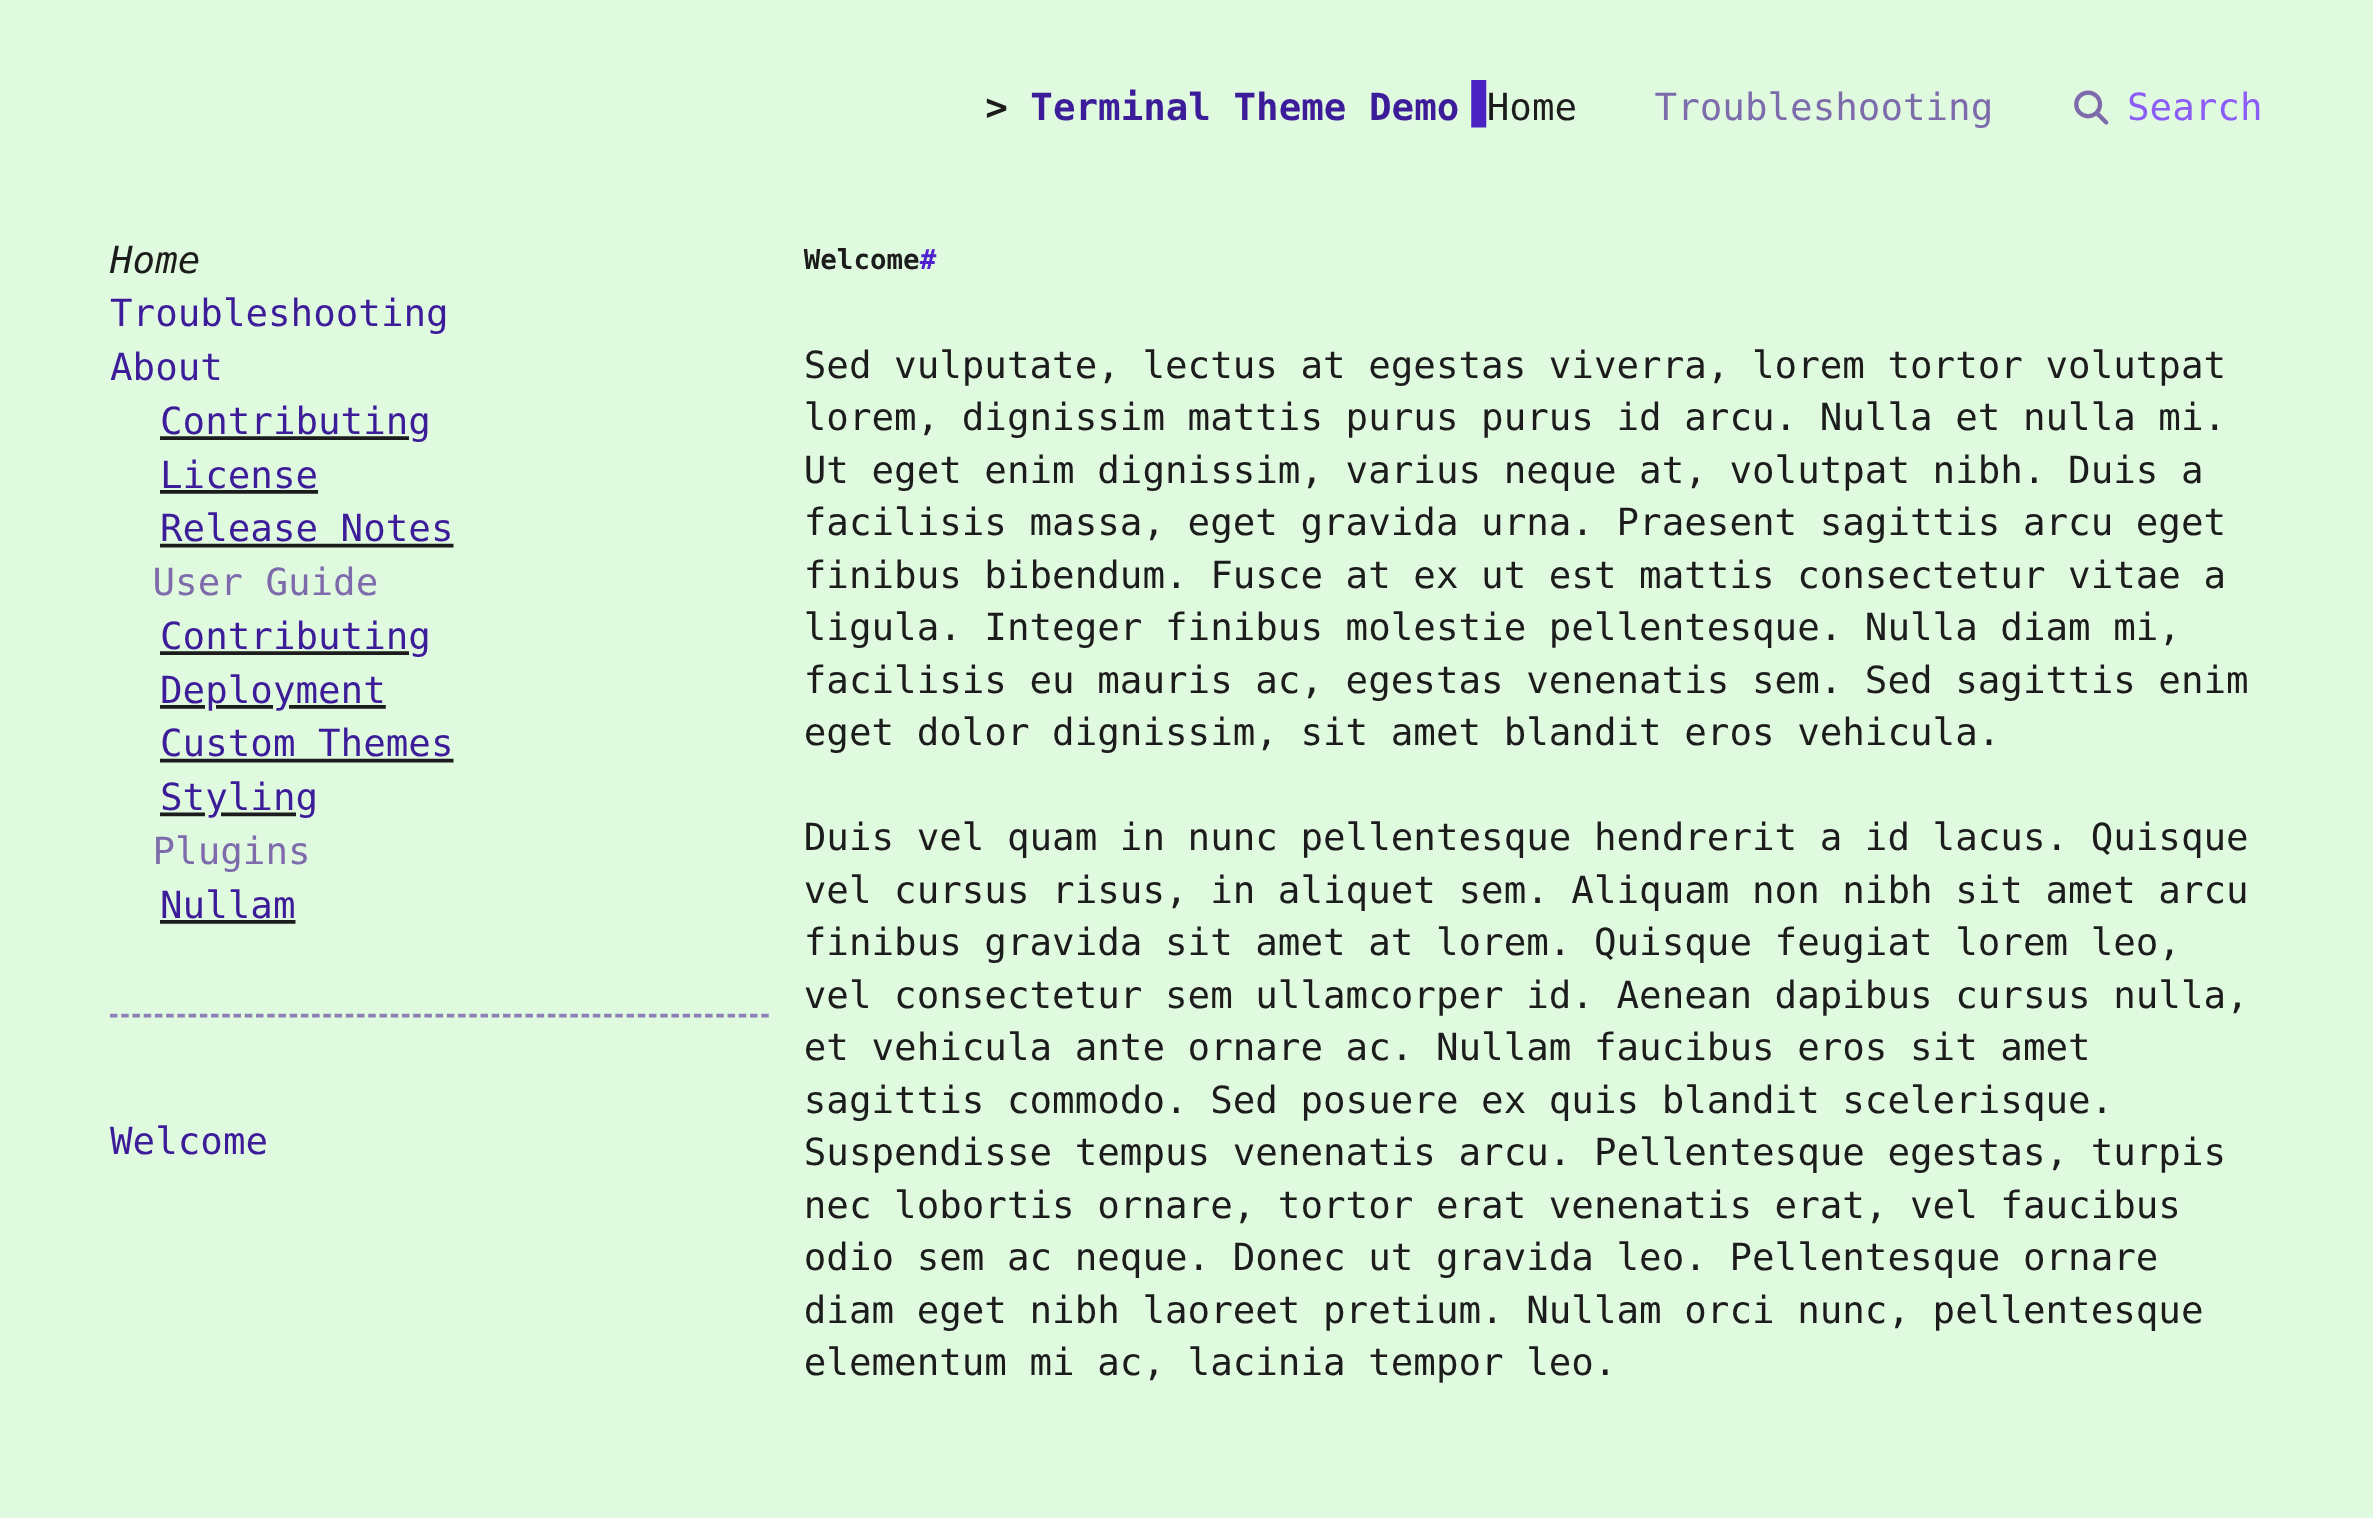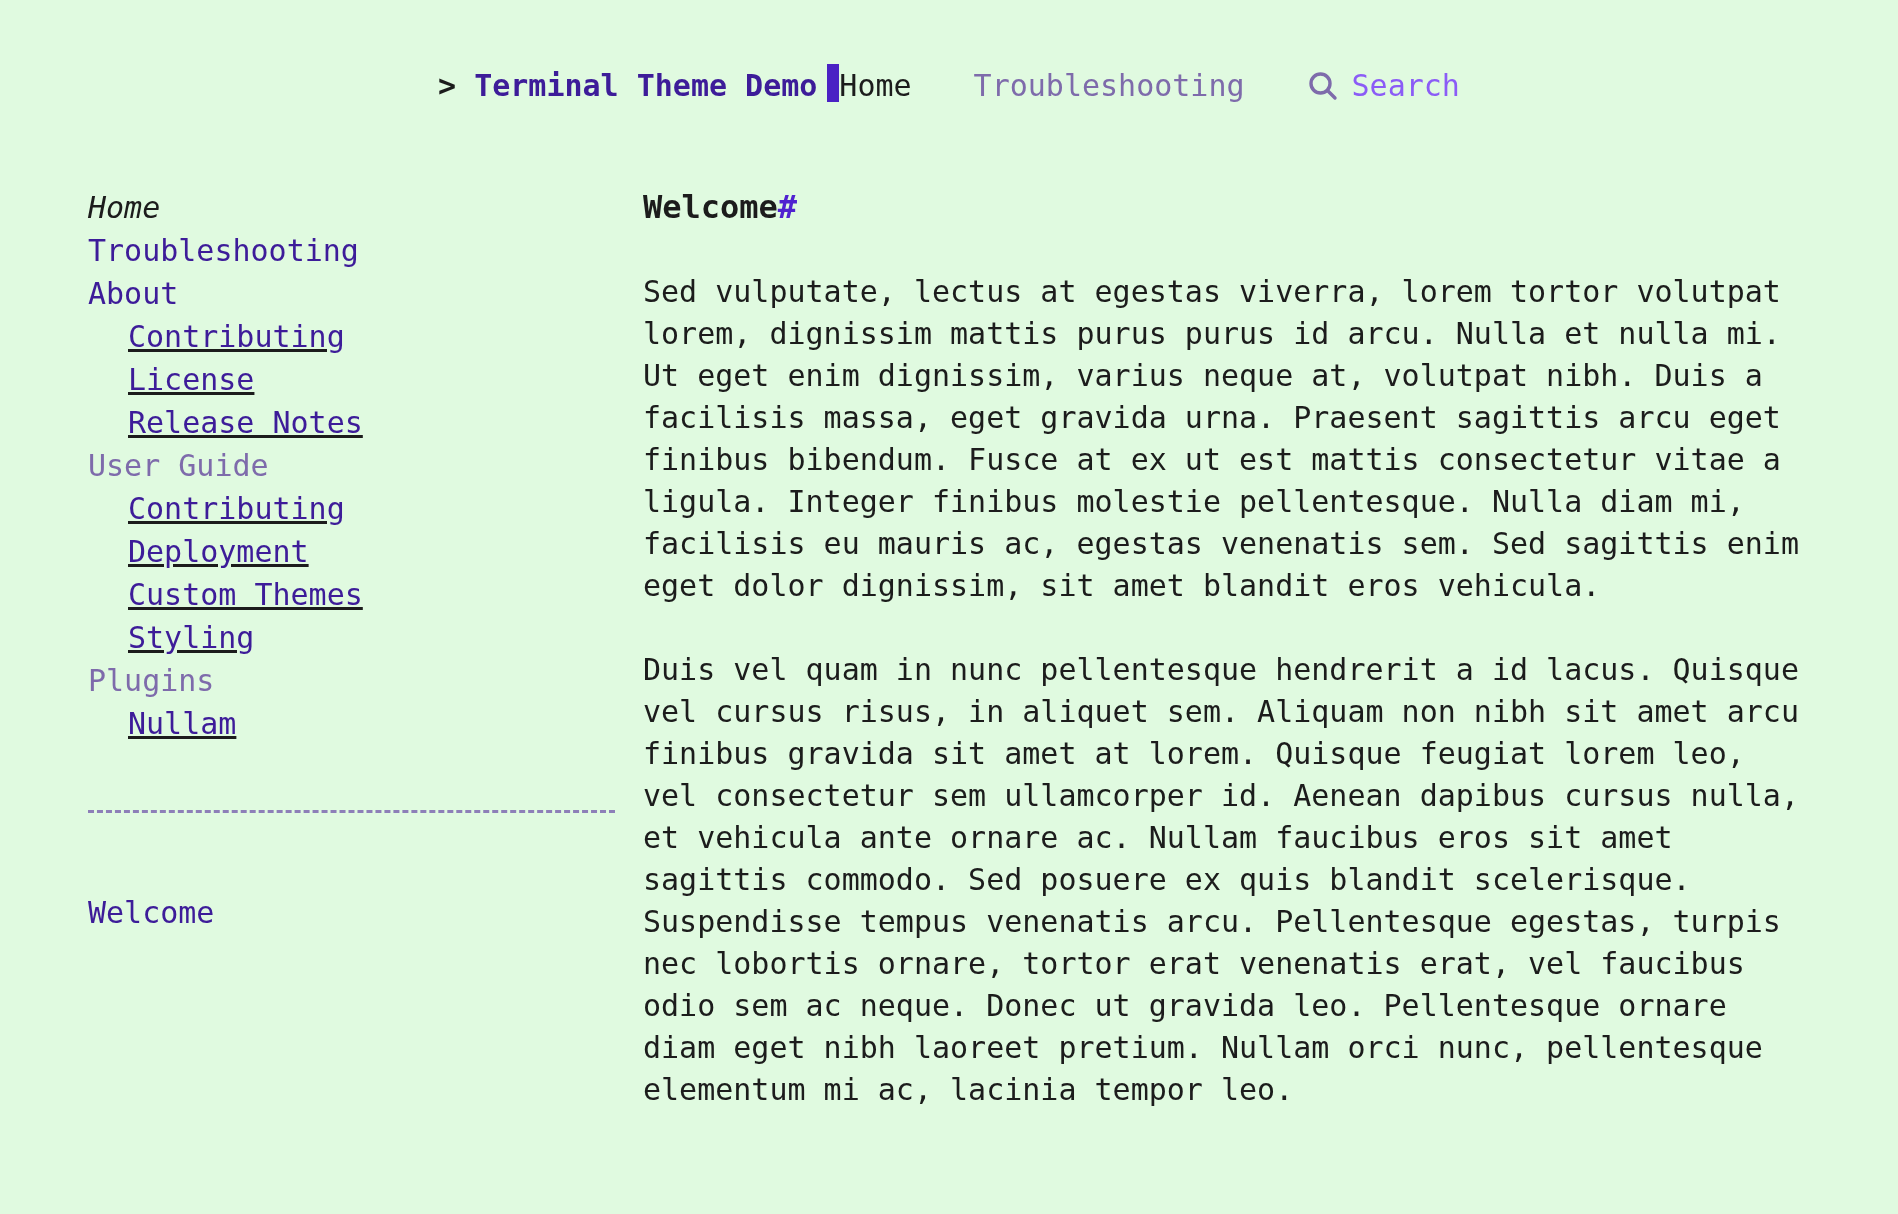--- a/index.html
+++ b/index.html
@@ -11,21 +11,21 @@
     background: #e0fae0;
     color: #1c1c1c;
     font-family: "DejaVu Sans Mono", "Liberation Mono", monospace;
     font-size: 30px;
   }
   .container { padding: 64px 88px 0 88px; }
 
   
   .site-header {
     display: flex;
-    justify-content: center;
+    justify-content: flex-end;
     align-items: center;
     line-height: 43px;
   }
   .brand { font-weight: bold; white-space: nowrap; cursor: pointer; }
   .brand .prompt { color: #1c1c1c; margin-right: 18px; }
   .brand .brand-title { color: #3d1c99; }
   .cursor-block {
     display: inline-block;
     width: 12px;
     height: 38px;
@@ -41,32 +41,32 @@
   .search-btn svg { display: block; }
 
   
   .layout { display: flex; margin-top: 79px; align-items: flex-start; }
   aside { width: 527px; flex: none; }
   .menu { list-style: none; margin: 0; padding: 0; }
   .menu li { line-height: 43px; white-space: nowrap; }
   .menu li.lvl1 { padding-left: 40px; text-decoration: underline; }
   .menu a { text-decoration: none; cursor: pointer; }
   .link-item a { color: #3d1c99; }
-  .section-label { color: #7e6bab; }
+  .section-label { color: #7e6bab; margin-left: 34px; }
   .active-item { color: #1c1c1c; font-style: italic; }
   .sidebar-divider { border: 0; border-top: 3px dashed #8d7fb8; margin: 65px 0 0 0; }
   .toc { list-style: none; margin: 78px 0 0 0; padding: 0; }
   .toc li { line-height: 43px; }
   .toc a { color: #3d1c99; text-decoration: none; cursor: pointer; }
 
   
   main { margin-left: 28px; flex: 1; }
   h1.page-title {
     margin: 0 0 42px 0;
-    font-size: 32px;
+    font-size: 22px;
     line-height: 43px;
     font-weight: bold;
     color: #1c1c1c;
   }
   h1 .anchor { color: #5022d0; text-decoration: none; cursor: pointer; }
   .content p {
     width: 64.5ch;
     margin: 0 0 42px 0;
     line-height: 42px;
   }

